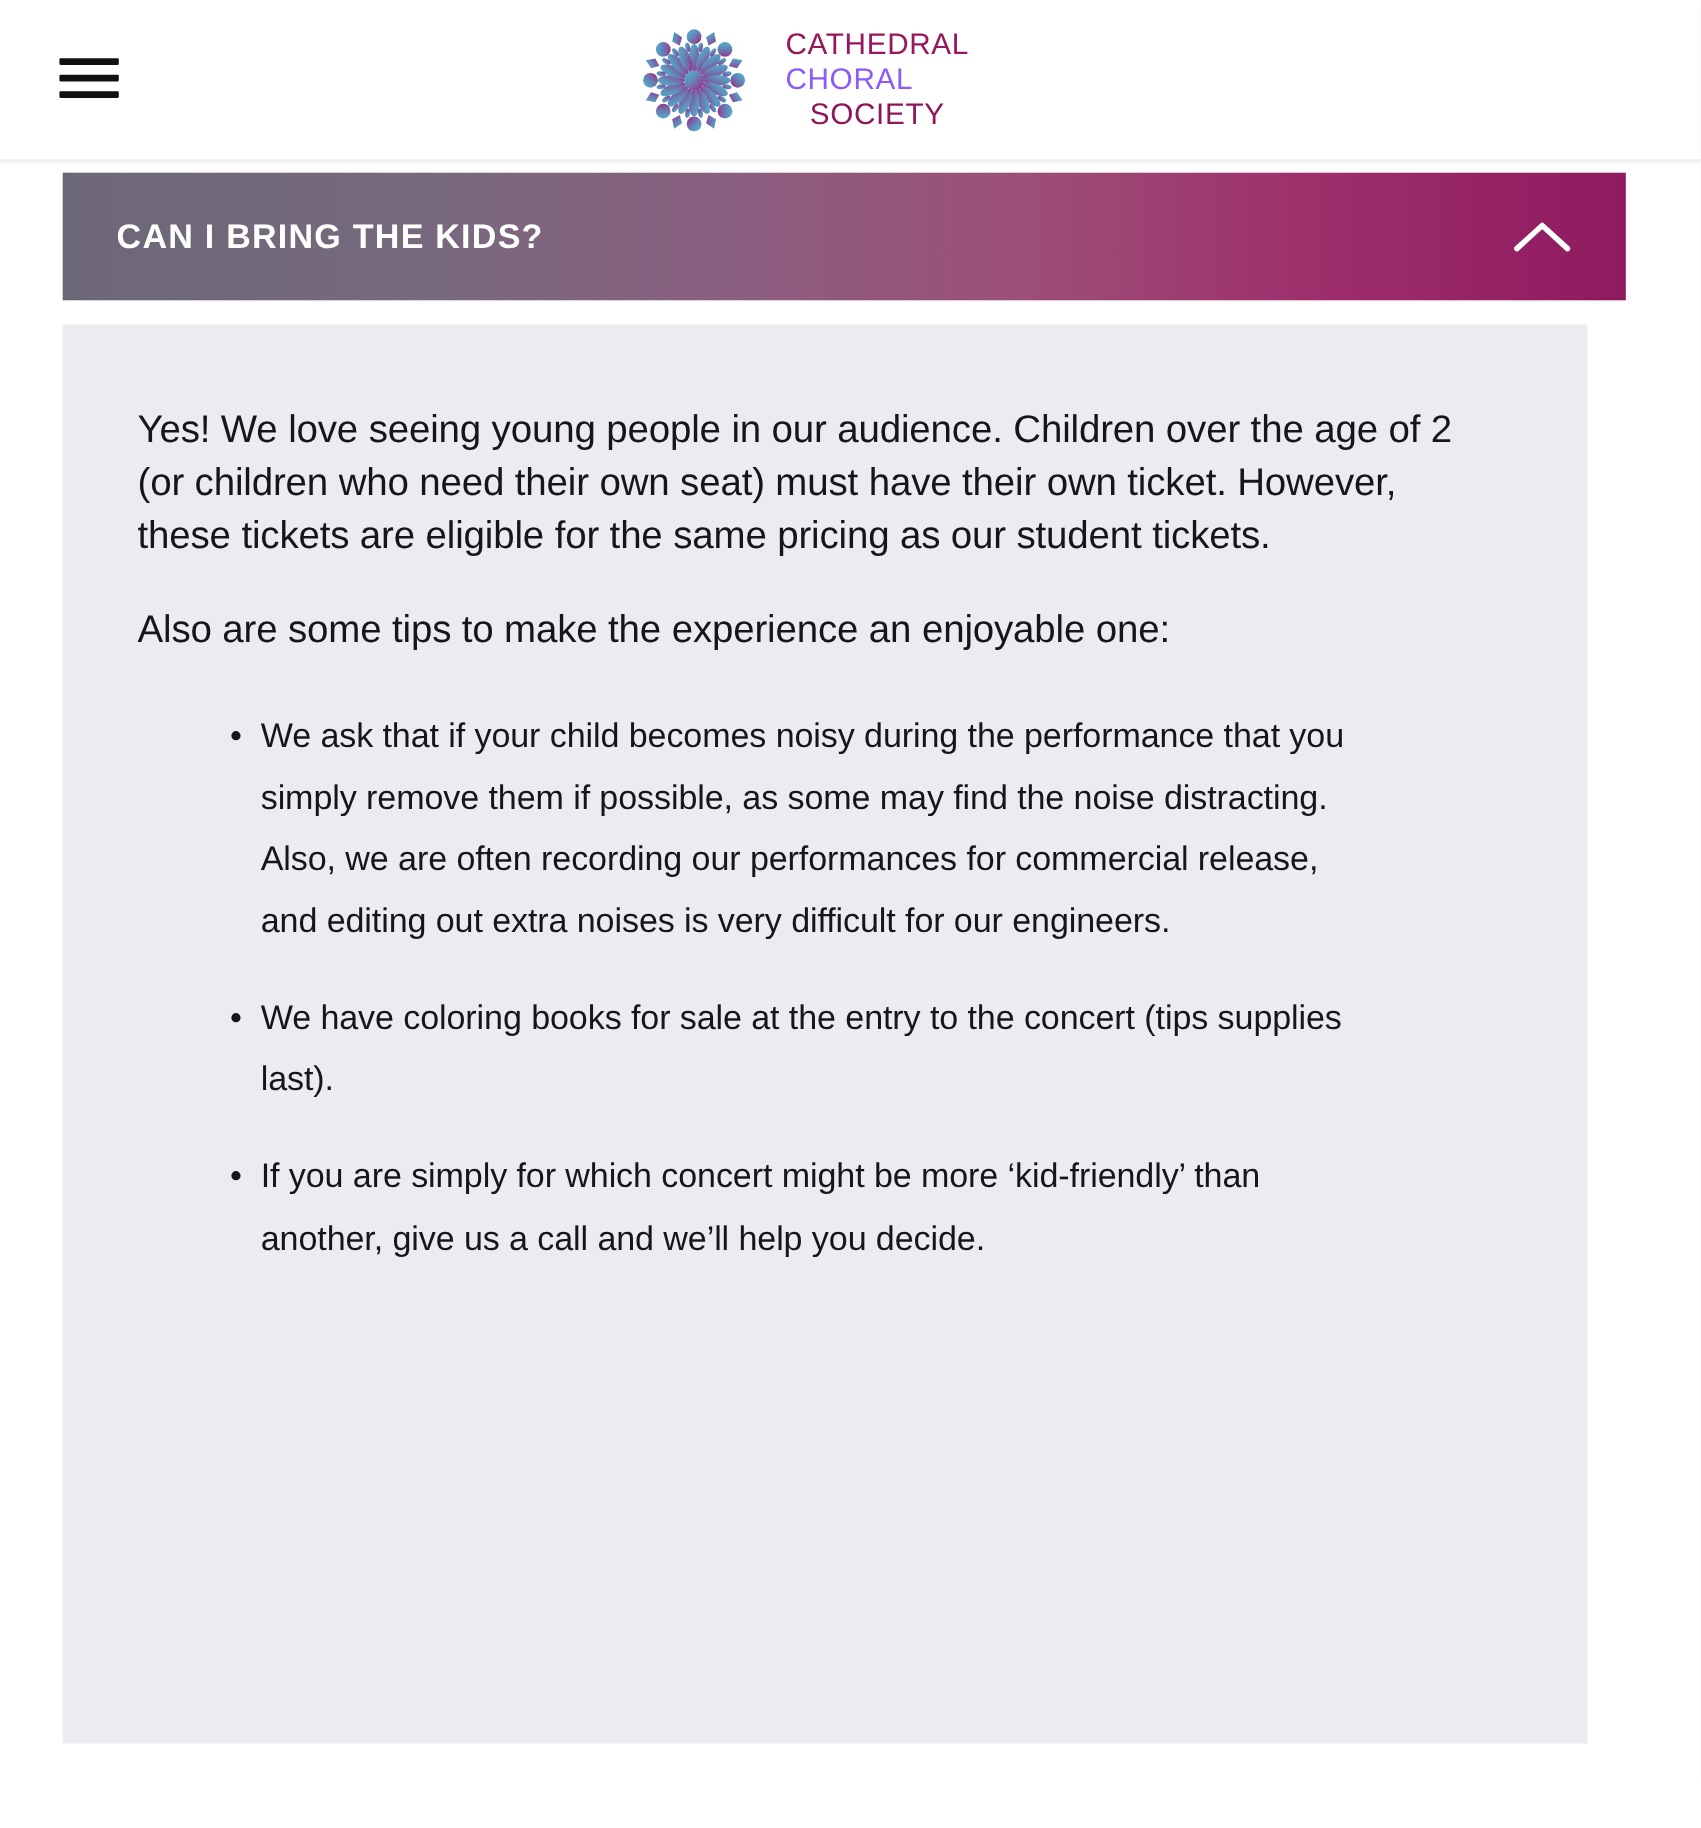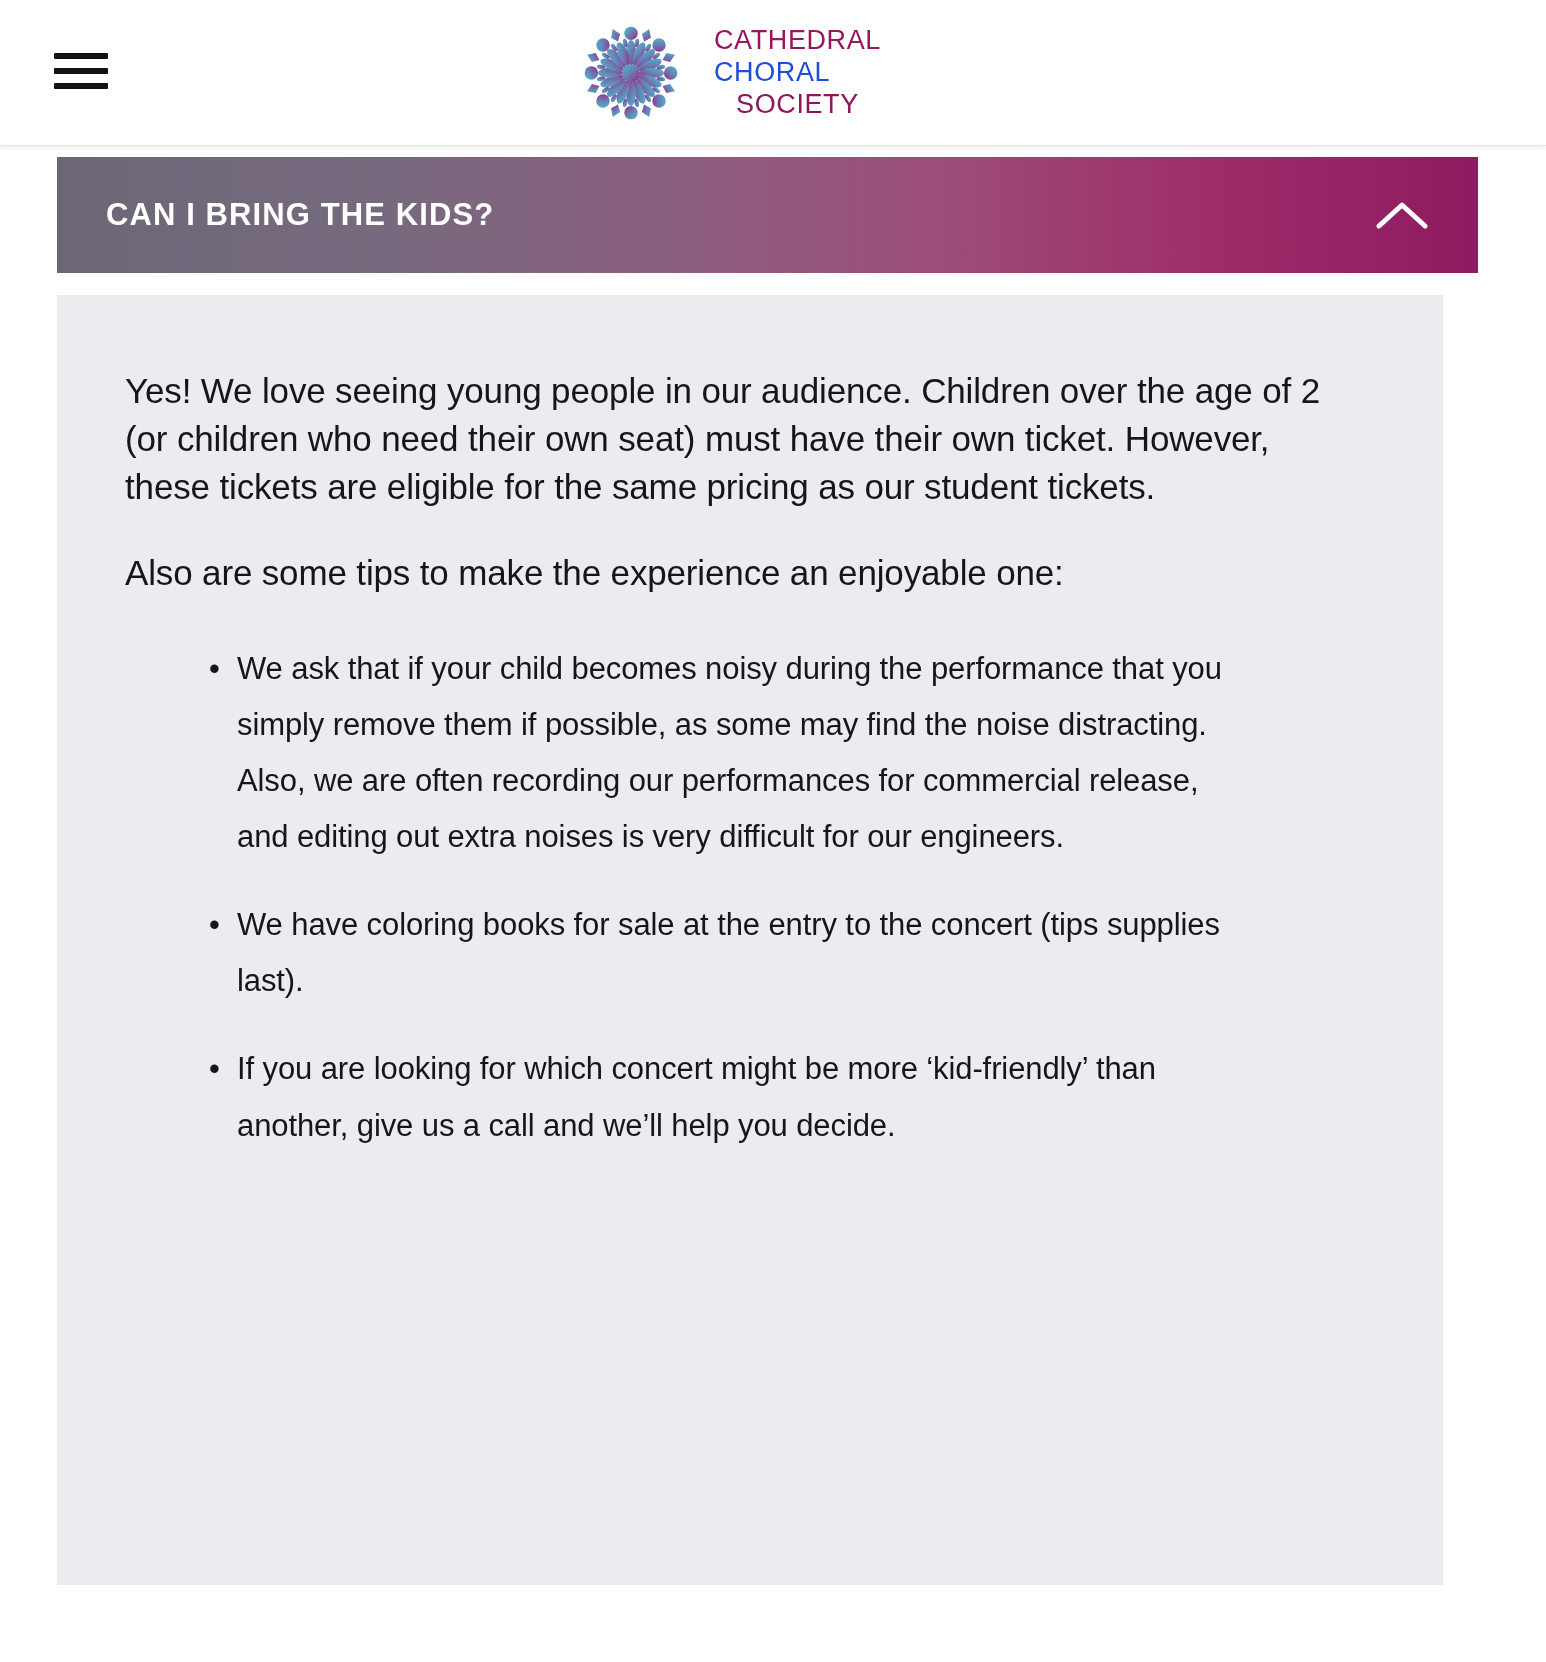--- a/index.html
+++ b/index.html
@@ -56,21 +56,21 @@
   .brand-text {
     font-family: "Liberation Sans", sans-serif;
     color: #98165d;
     font-size: 27px;
     font-weight: 400;
     letter-spacing: 0.6px;
     line-height: 1.18;
     text-transform: uppercase;
     white-space: nowrap;
   }
-  .brand-text .l2 { color: #1d4ed8; }
+  .brand-text .l2 { color: #8b5cf6; }
   .brand-text .l3 { color: #8f1659; text-align: center; }
 
   
   .accordion {
     position: absolute;
     left: 57px;
     top: 157px;
     width: 1421px;
   }
 
@@ -261,16 +261,16 @@
     </div>
   </div>
 
   <div class="accordion-body">
     <p class="para">Yes! We love seeing young people in our audience. Children over the age of 2 (or children who need their own seat) must have their own ticket. However, these tickets are eligible for the same pricing as our student tickets.</p>
     <p class="para">Also are some tips to make the experience an enjoyable one:</p>
 
     <ul class="tips-list">
       <li>We ask that if your child becomes noisy during the performance that you simply remove them if possible, as some may find the noise distracting. Also, we are often recording our performances for commercial release, and editing out extra noises is very difficult for our engineers.</li>
       <li>We have coloring books for sale at the entry to the concert (tips supplies last).</li>
-      <li>If you are looking for which concert might be more ‘kid-friendly’ than another, give us a call and we’ll help you decide.</li>
+      <li>If you are simply for which concert might be more ‘kid-friendly’ than another, give us a call and we’ll help you decide.</li>
     </ul>
   </div>
 </section>
 
 </body></html>

